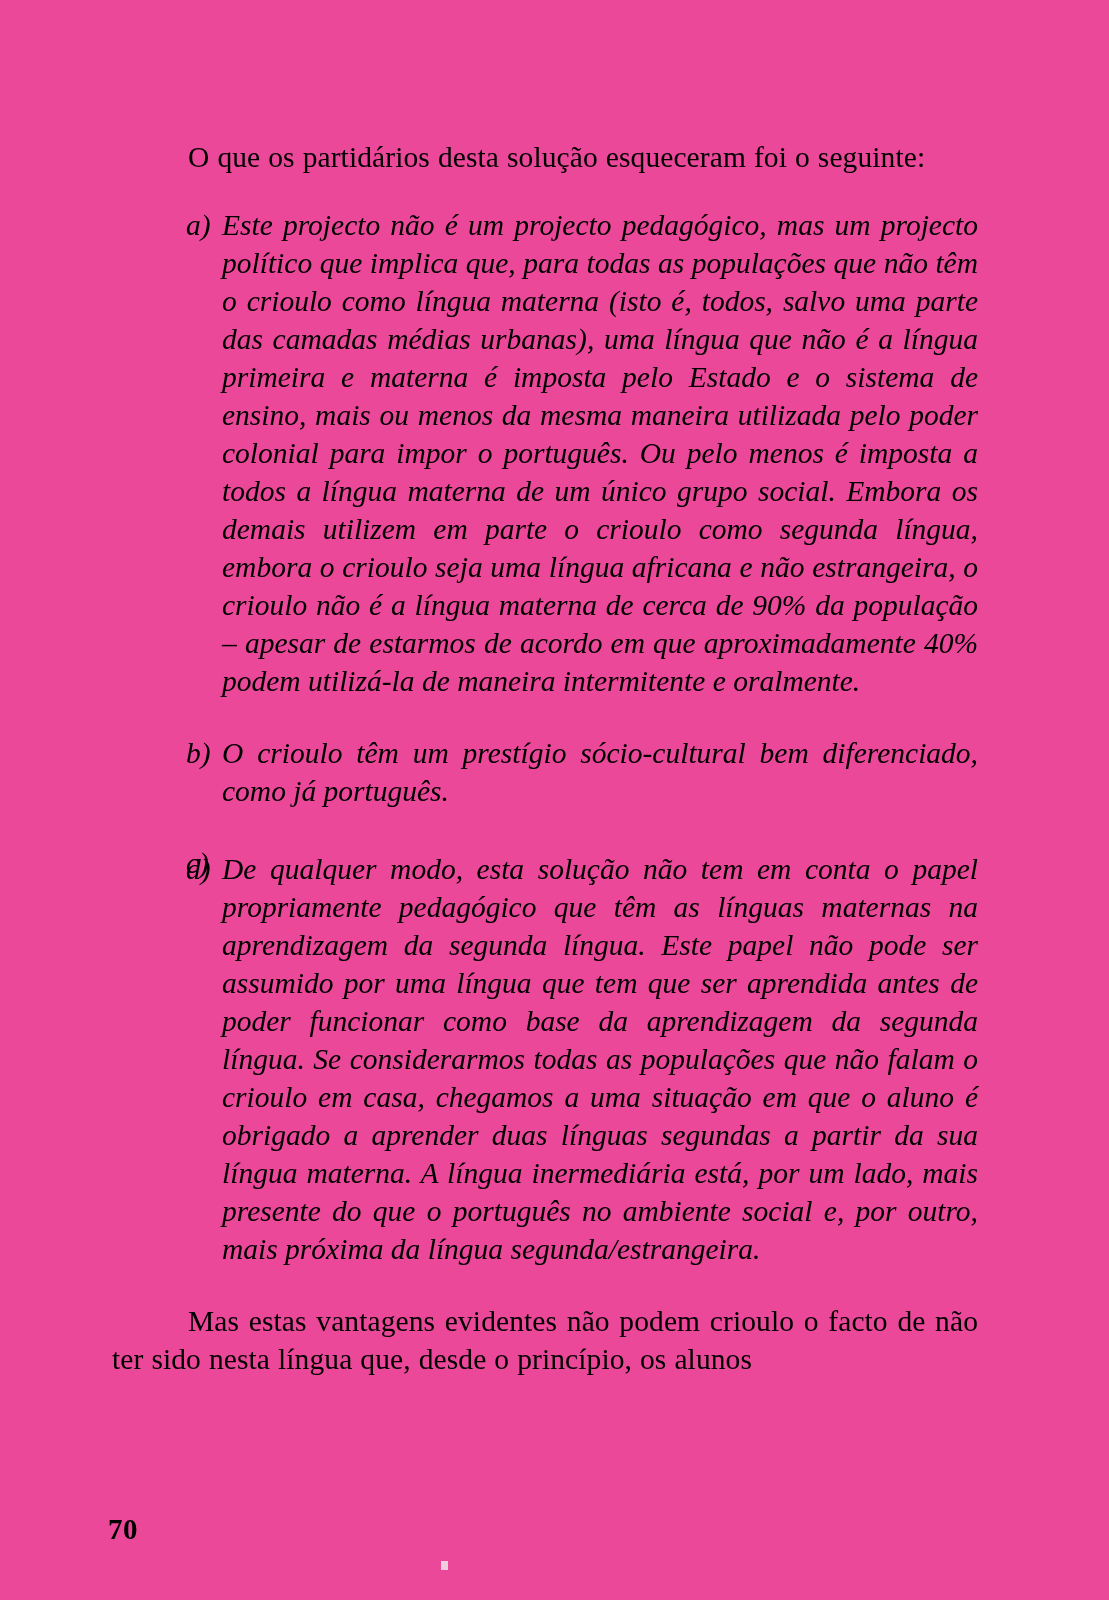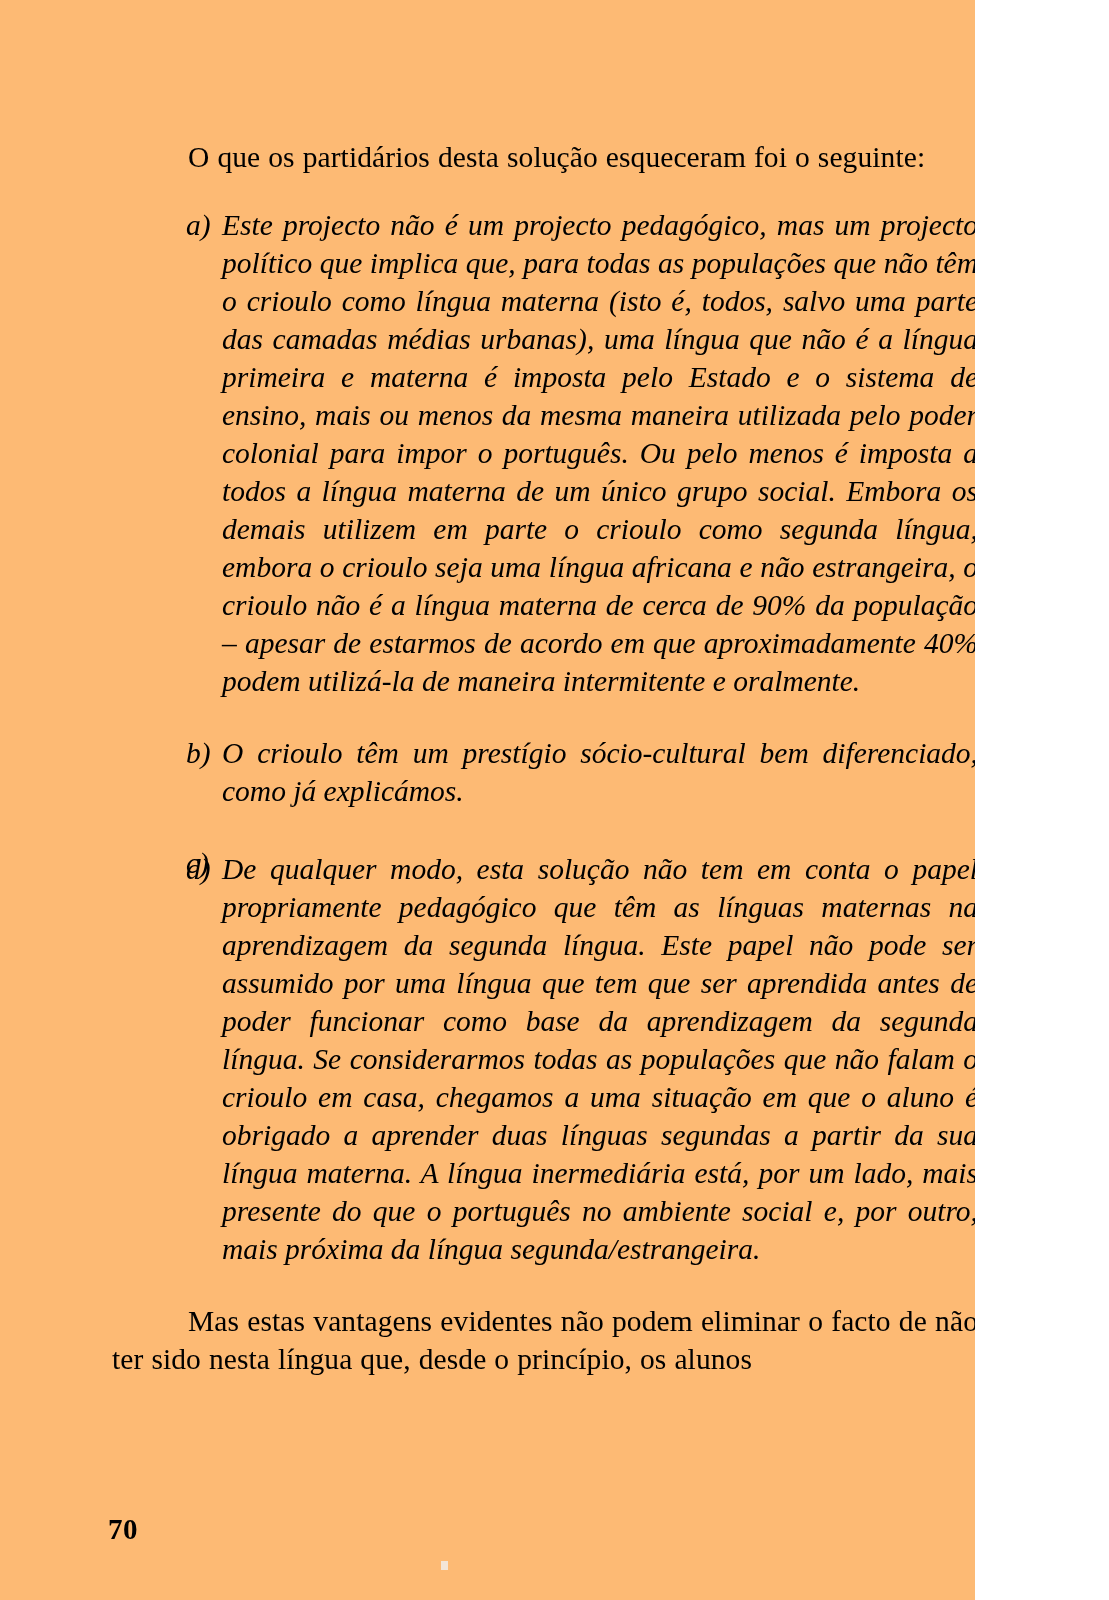--- a/index.html
+++ b/index.html
@@ -6,23 +6,23 @@
     margin: 0;
     padding: 0;
     background: #ffffff;
   }
   body {
     font-family: "Liberation Serif", "DejaVu Serif", serif;
     color: #000000;
   }
   .page {
     position: relative;
-    width: 975px;
+    width: 1109px;
     height: 1600px;
-    background: #fdba74;
+    background: #ec4899;
     overflow: hidden;
     box-sizing: border-box;
   }
   .text-block {
     position: absolute;
     left: 112px;
     top: 138px;
     width: 866px;
   }
   p {
@@ -105,35 +105,35 @@
 
     <ul class="list">
 
       <li class="list-item item-a">
         <span class="marker">a)</span>
         <span class="body">Este projecto não é um projecto pedagógico, mas um projecto político que implica que, para todas as populações que não têm o crioulo como língua materna (isto é, todos, salvo uma parte das camadas médias urbanas), uma língua que não é a língua primeira e materna é imposta pelo Estado e o sistema de ensino, mais ou menos da mesma maneira utilizada pelo poder colonial para impor o português. Ou pelo menos é imposta a todos a língua materna de um único grupo social. Embora os demais utilizem em parte o crioulo como segunda língua, embora o crioulo seja uma língua africana e não estrangeira, o crioulo não é a língua materna de cerca de 90% da população – apesar de estarmos de acordo em que aproximadamente 40% podem utilizá-la de maneira intermitente e oralmente.</span>
       </li>
 
       <li class="list-item item-b">
         <span class="marker">b)</span>
-        <span class="body">O crioulo têm um prestígio sócio-cultural bem diferenciado, como já explicámos.</span>
+        <span class="body">O crioulo têm um prestígio sócio-cultural bem diferenciado, como já português.</span>
       </li>
 
       <li class="list-item item-c">
         <span class="marker">c)</span>
       </li>
 
       <li class="list-item item-d">
         <span class="marker">d)</span>
         <span class="body">De qualquer modo, esta solução não tem em conta o papel propriamente pedagógico que têm as línguas maternas na aprendizagem da segunda língua. Este papel não pode ser assumido por uma língua que tem que ser aprendida antes de poder funcionar como base da aprendizagem da segunda língua. Se considerarmos todas as populações que não falam o crioulo em casa, chegamos a uma situação em que o aluno é obrigado a aprender duas línguas segundas a partir da sua língua materna. A língua inermediária está, por um lado, mais presente do que o português no ambiente social e, por outro, mais próxima da língua segunda/estrangeira.</span>
       </li>
 
     </ul>
 
-    <p class="closing">Mas estas vantagens evidentes não podem eliminar o facto de não ter sido nesta língua que, desde o princípio, os alunos</p>
+    <p class="closing">Mas estas vantagens evidentes não podem crioulo o facto de não ter sido nesta língua que, desde o princípio, os alunos</p>
 
   </div>
 
   <div class="page-number">70</div>
 
   <div class="speck"></div>
 
 </div>
 
 </body></html>

